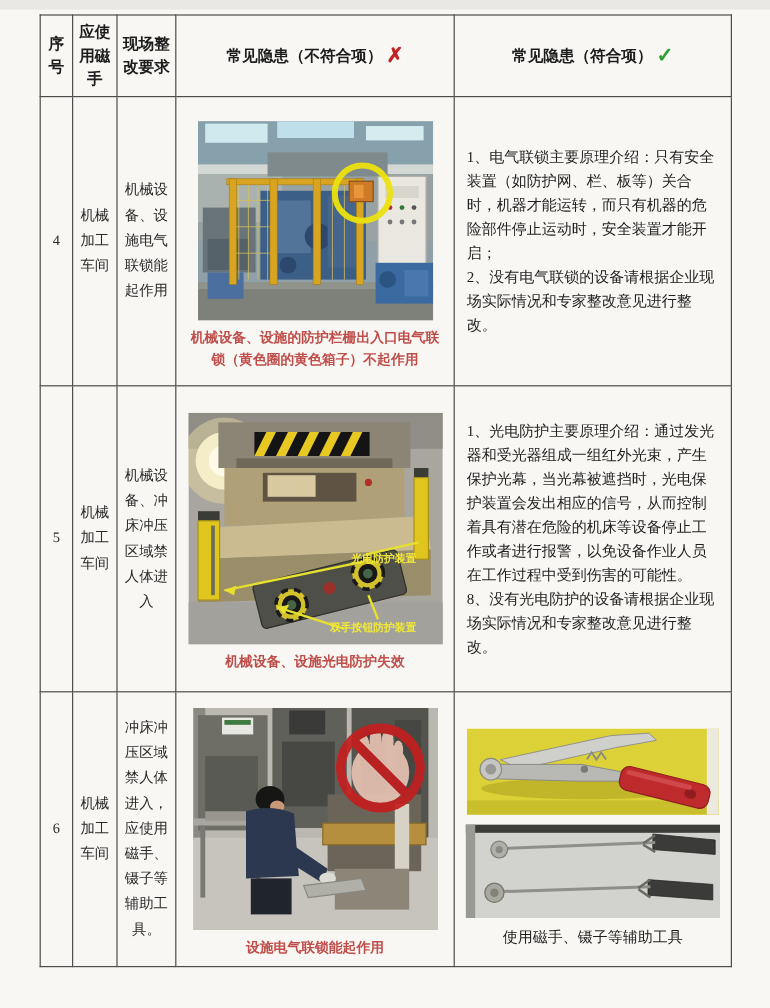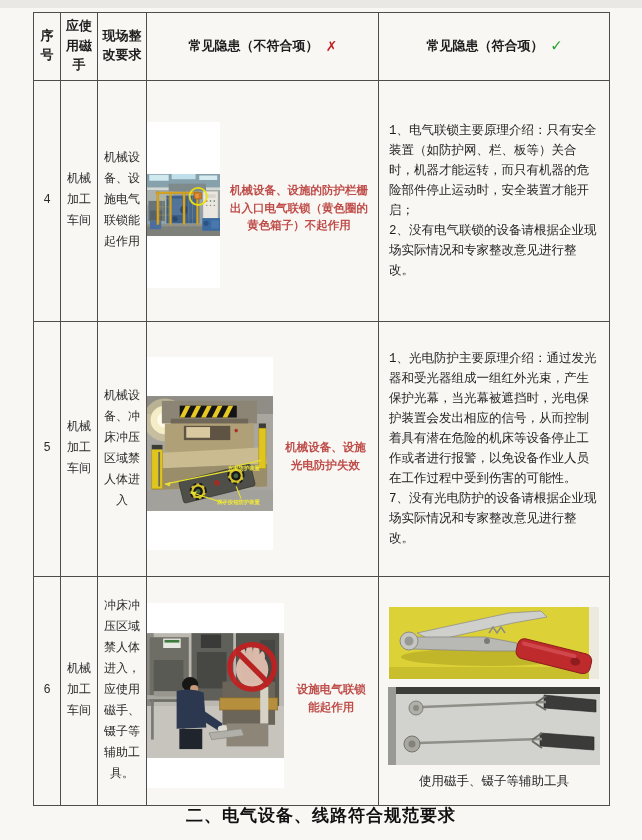--- a/index.html
+++ b/index.html
@@ -1,20 +1,20 @@
 <!DOCTYPE html>
 <html><head>
 <meta charset="utf-8">
 <style>
   html,body { margin:0; padding:0; }
   .page {
     position:relative;
     width:642px; height:840px;
     background:#f8f7f4;
-    font-family:Liberation Mono, monospace;
+    font-family:Liberation Serif, serif;
     color:#222;
     overflow:hidden;
   }
   .top-strip { position:absolute; top:0; left:0; width:642px; height:8px; background:#eae8e5; }
   table.main {
     position:absolute; left:33px; top:12px;
     width:576px; border-collapse:collapse; table-layout:fixed;
     background:transparent;
   }
   table.main td, table.main th { border:1px solid #4d4d4d; vertical-align:middle; }
@@ -23,21 +23,21 @@
   tr.row4 { height:241px; }
   tr.row5 { height:255px; }
   tr.row6 { height:229px; }
   .x-mark { color:#c32222; font-size:17px; font-weight:bold; vertical-align:-1px; }
   .check-mark { color:#2aa12e; font-size:17px; font-weight:bold; vertical-align:-1px; }
   td.cell-center {
     text-align:center; font-size:12px; line-height:1.75;
     color:#2a2a2a; padding:2px;margin-top:40px;
   }
   td.hazard-cell { vertical-align:top; padding:0; }
-  .hazard-inner { display:flex; flex-direction:row; align-items:center; padding-top:9px; }
+  .hazard-inner { display:flex; flex-direction:column; align-items:center; padding-top:9px; }
   .caption-red {
     color:#bf4e4a; font-size:11.5px; font-weight:bold;
     line-height:1.55; margin-top:7px; text-align:center; padding:0 8px;
   }
   td.ref-cell { padding:6px 10px; }
   .ref-text { font-size:12.5px; line-height:1.6; color:#1f1f1f; text-align:left; }
   .ref-text p { margin:0; }
   td.ref-photos-cell { padding:0; }
   .ref-photos { display:flex; flex-direction:column; align-items:center; padding-top:16px; }
   .photo-gap { height:8px; }
@@ -216,21 +216,21 @@
             <polygon points="74,162 84,160 80,168" fill="#e6e02e"></polygon>
             <text x="136" y="124" font-size="9" font-weight="bold" fill="#f0e83a">光电防护装置</text>
             <text x="118" y="182" font-size="9" font-weight="bold" fill="#f0e83a">双手按钮防护装置</text>
           </svg>
           <div class="caption-red">机械设备、设施光电防护失效</div>
         </div>
       </td>
       <td class="ref-cell">
         <div class="ref-text">
           <p>1、光电防护主要原理介绍：通过发光器和受光器组成一组红外光束，产生保护光幕，当光幕被遮挡时，光电保护装置会发出相应的信号，从而控制着具有潜在危险的机床等设备停止工作或者进行报警，以免设备作业人员在工作过程中受到伤害的可能性。</p>
-          <p>7、没有光电防护的设备请根据企业现场实际情况和专家整改意见进行整改。</p>
+          <p>8、没有光电防护的设备请根据企业现场实际情况和专家整改意见进行整改。</p>
         </div>
       </td>
     </tr>
 
     <tr class="row6">
       <td class="cell-center">6</td>
       <td class="cell-center">机械加工车间</td>
       <td class="cell-center">冲床冲压区域禁人体进入，应使用磁手、镊子等辅助工具。</td>
       <td class="hazard-cell">
         <div class="hazard-inner">
@@ -323,14 +323,13 @@
               <circle cx="24" cy="57" r="3.5" fill="#82827a"></circle>
             </g>
           </svg>
           <div class="caption-black">使用磁手、镊子等辅助工具</div>
         </div>
       </td>
     </tr>
   </tbody>
     </table>
 
-  <div class="footer-title">二、电气设备、线路符合规范要求</div>
 </div>
 
 </body></html>

